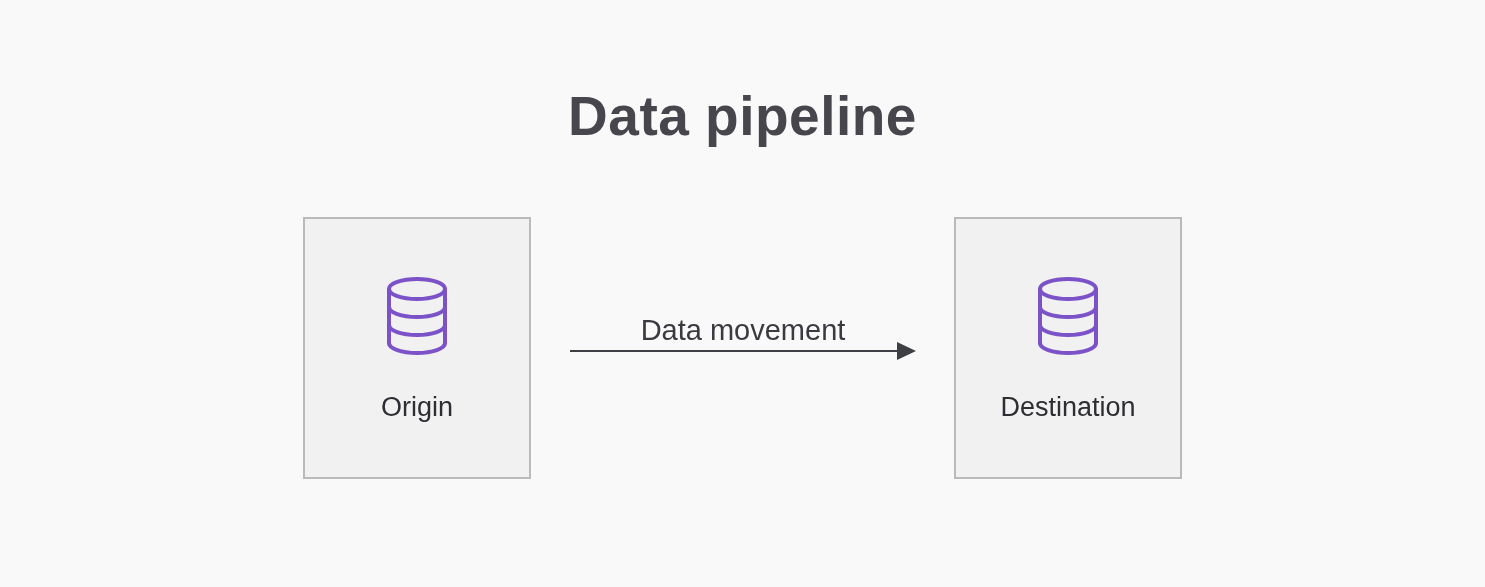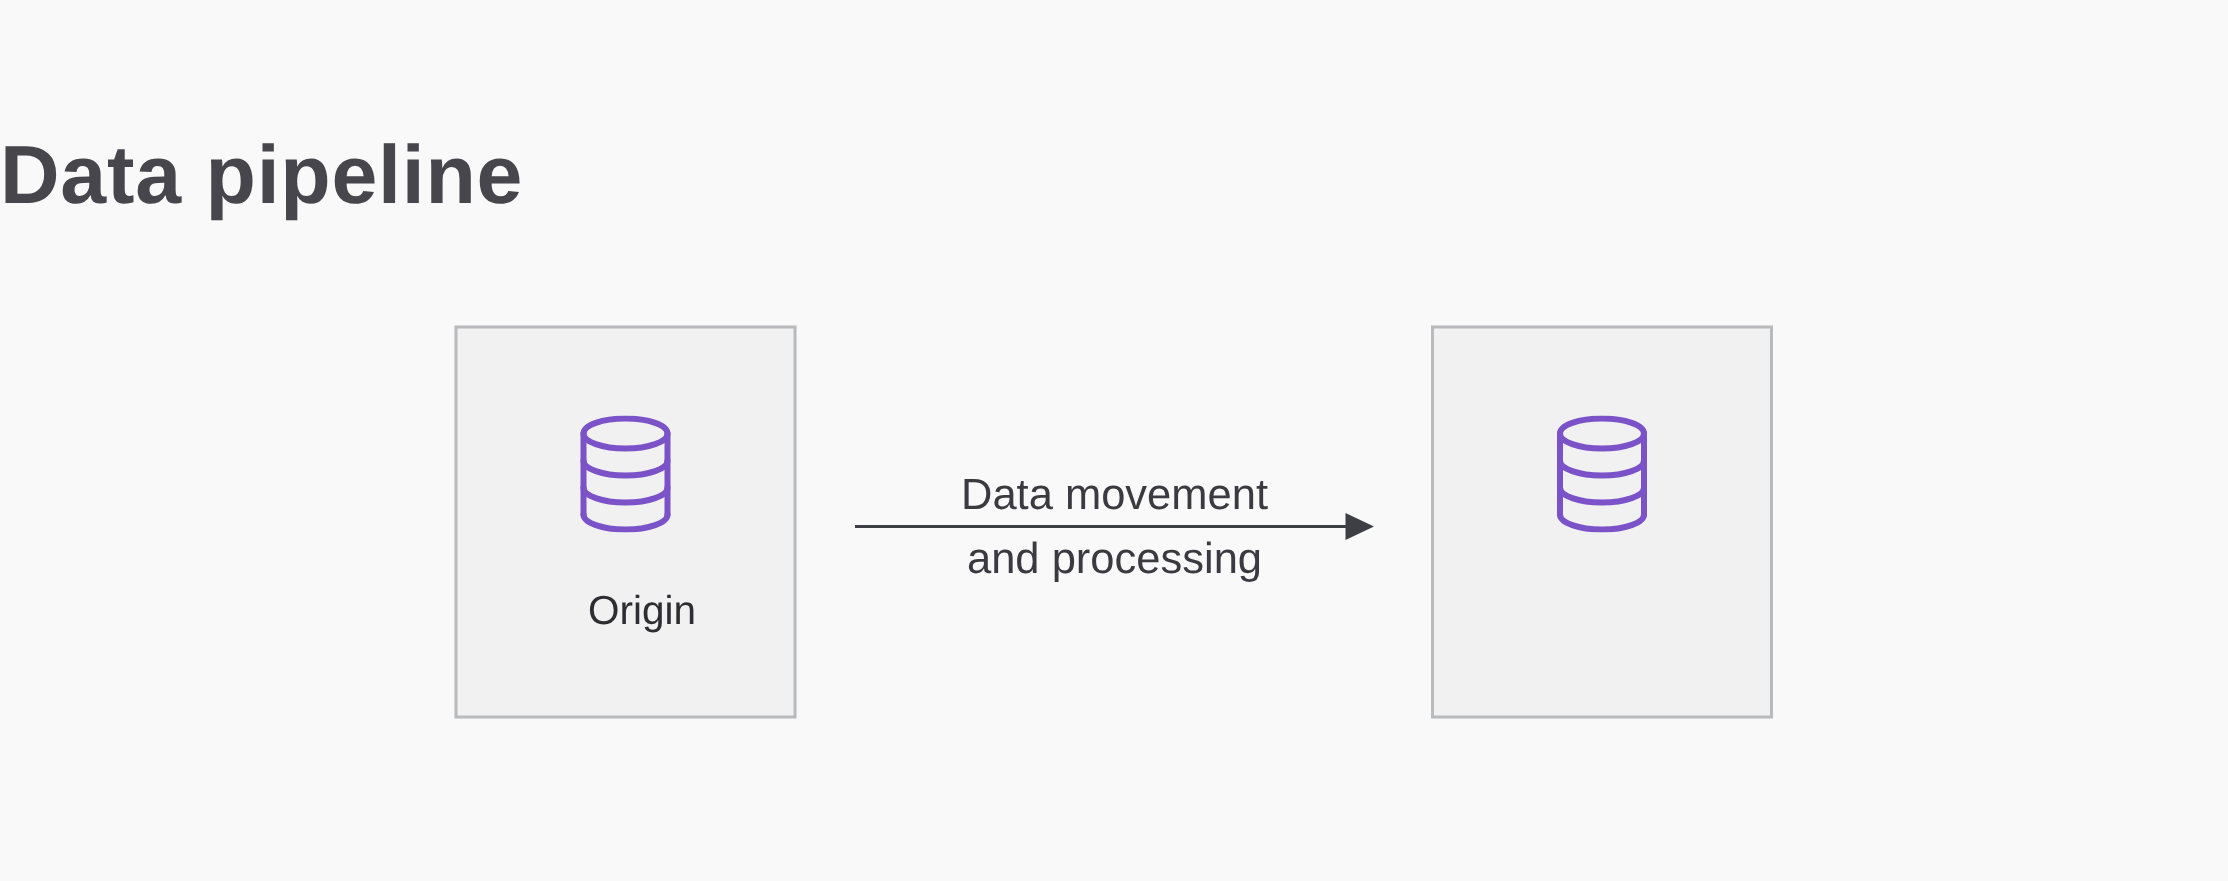--- a/index.html
+++ b/index.html
@@ -11,21 +11,21 @@
   }
   .canvas {
     position: relative;
     width: 1485px; height: 587px;
     background: #f9f9fa;
   }
   .diagram-title {
     position: absolute;
     top: 84px; left: 0;
     width: 100%;
-    text-align: left;
+    text-align: center;
     font-size: 55px;
     font-weight: 700;
     letter-spacing: 0.5px;
     color: #46464c;
   }
   .node-box {
     position: absolute;
     top: 217px;
     width: 228px; height: 262px;
     background: #f1f1f2;
@@ -41,21 +41,20 @@
   }
   .node-label {
     position: absolute;
     top: 172px; left: 0;
     width: 100%;
     text-align: center;
     font-size: 27px;
     font-weight: 500;
     color: #2d2d32;
     line-height: 32px;
-    margin-left: 11px;
   }
   .arrow-line {
     position: absolute;
     left: 570px; top: 350px;
     width: 330px; height: 2px;
     background: #3e3e45;
   }
   .arrow-head {
     position: absolute;
     left: 897px; top: 342px;
@@ -96,30 +95,30 @@
           <path d="M6 66 A28 10 0 0 0 62 66"></path>
         </g>
       </svg>
     </span>
     <div class="node-label">Origin</div>
   </div>
 
   <div class="arrow-line"></div>
   <div class="arrow-head"></div>
   <div class="connector-label line1">Data movement</div>
-  <div class="connector-label line2">and processing</div>
 
   <div class="node-box destination">
     <span class="node-icon">
       <svg viewBox="0 0 68 78" width="68" height="78" aria-hidden="true">
         <g fill="none" stroke="#7c52c8" stroke-width="4" stroke-linecap="round" stroke-linejoin="round">
           <ellipse cx="34" cy="12" rx="28" ry="10"></ellipse>
           <path d="M6 12 V66"></path>
           <path d="M62 12 V66"></path>
           <path d="M6 30 A28 10 0 0 0 62 30"></path>
           <path d="M6 48 A28 10 0 0 0 62 48"></path>
           <path d="M6 66 A28 10 0 0 0 62 66"></path>
         </g>
       </svg>
     </span>
+    <div class="node-label">Destination</div>
   </div>
 
 </div>
 
 </body></html>

